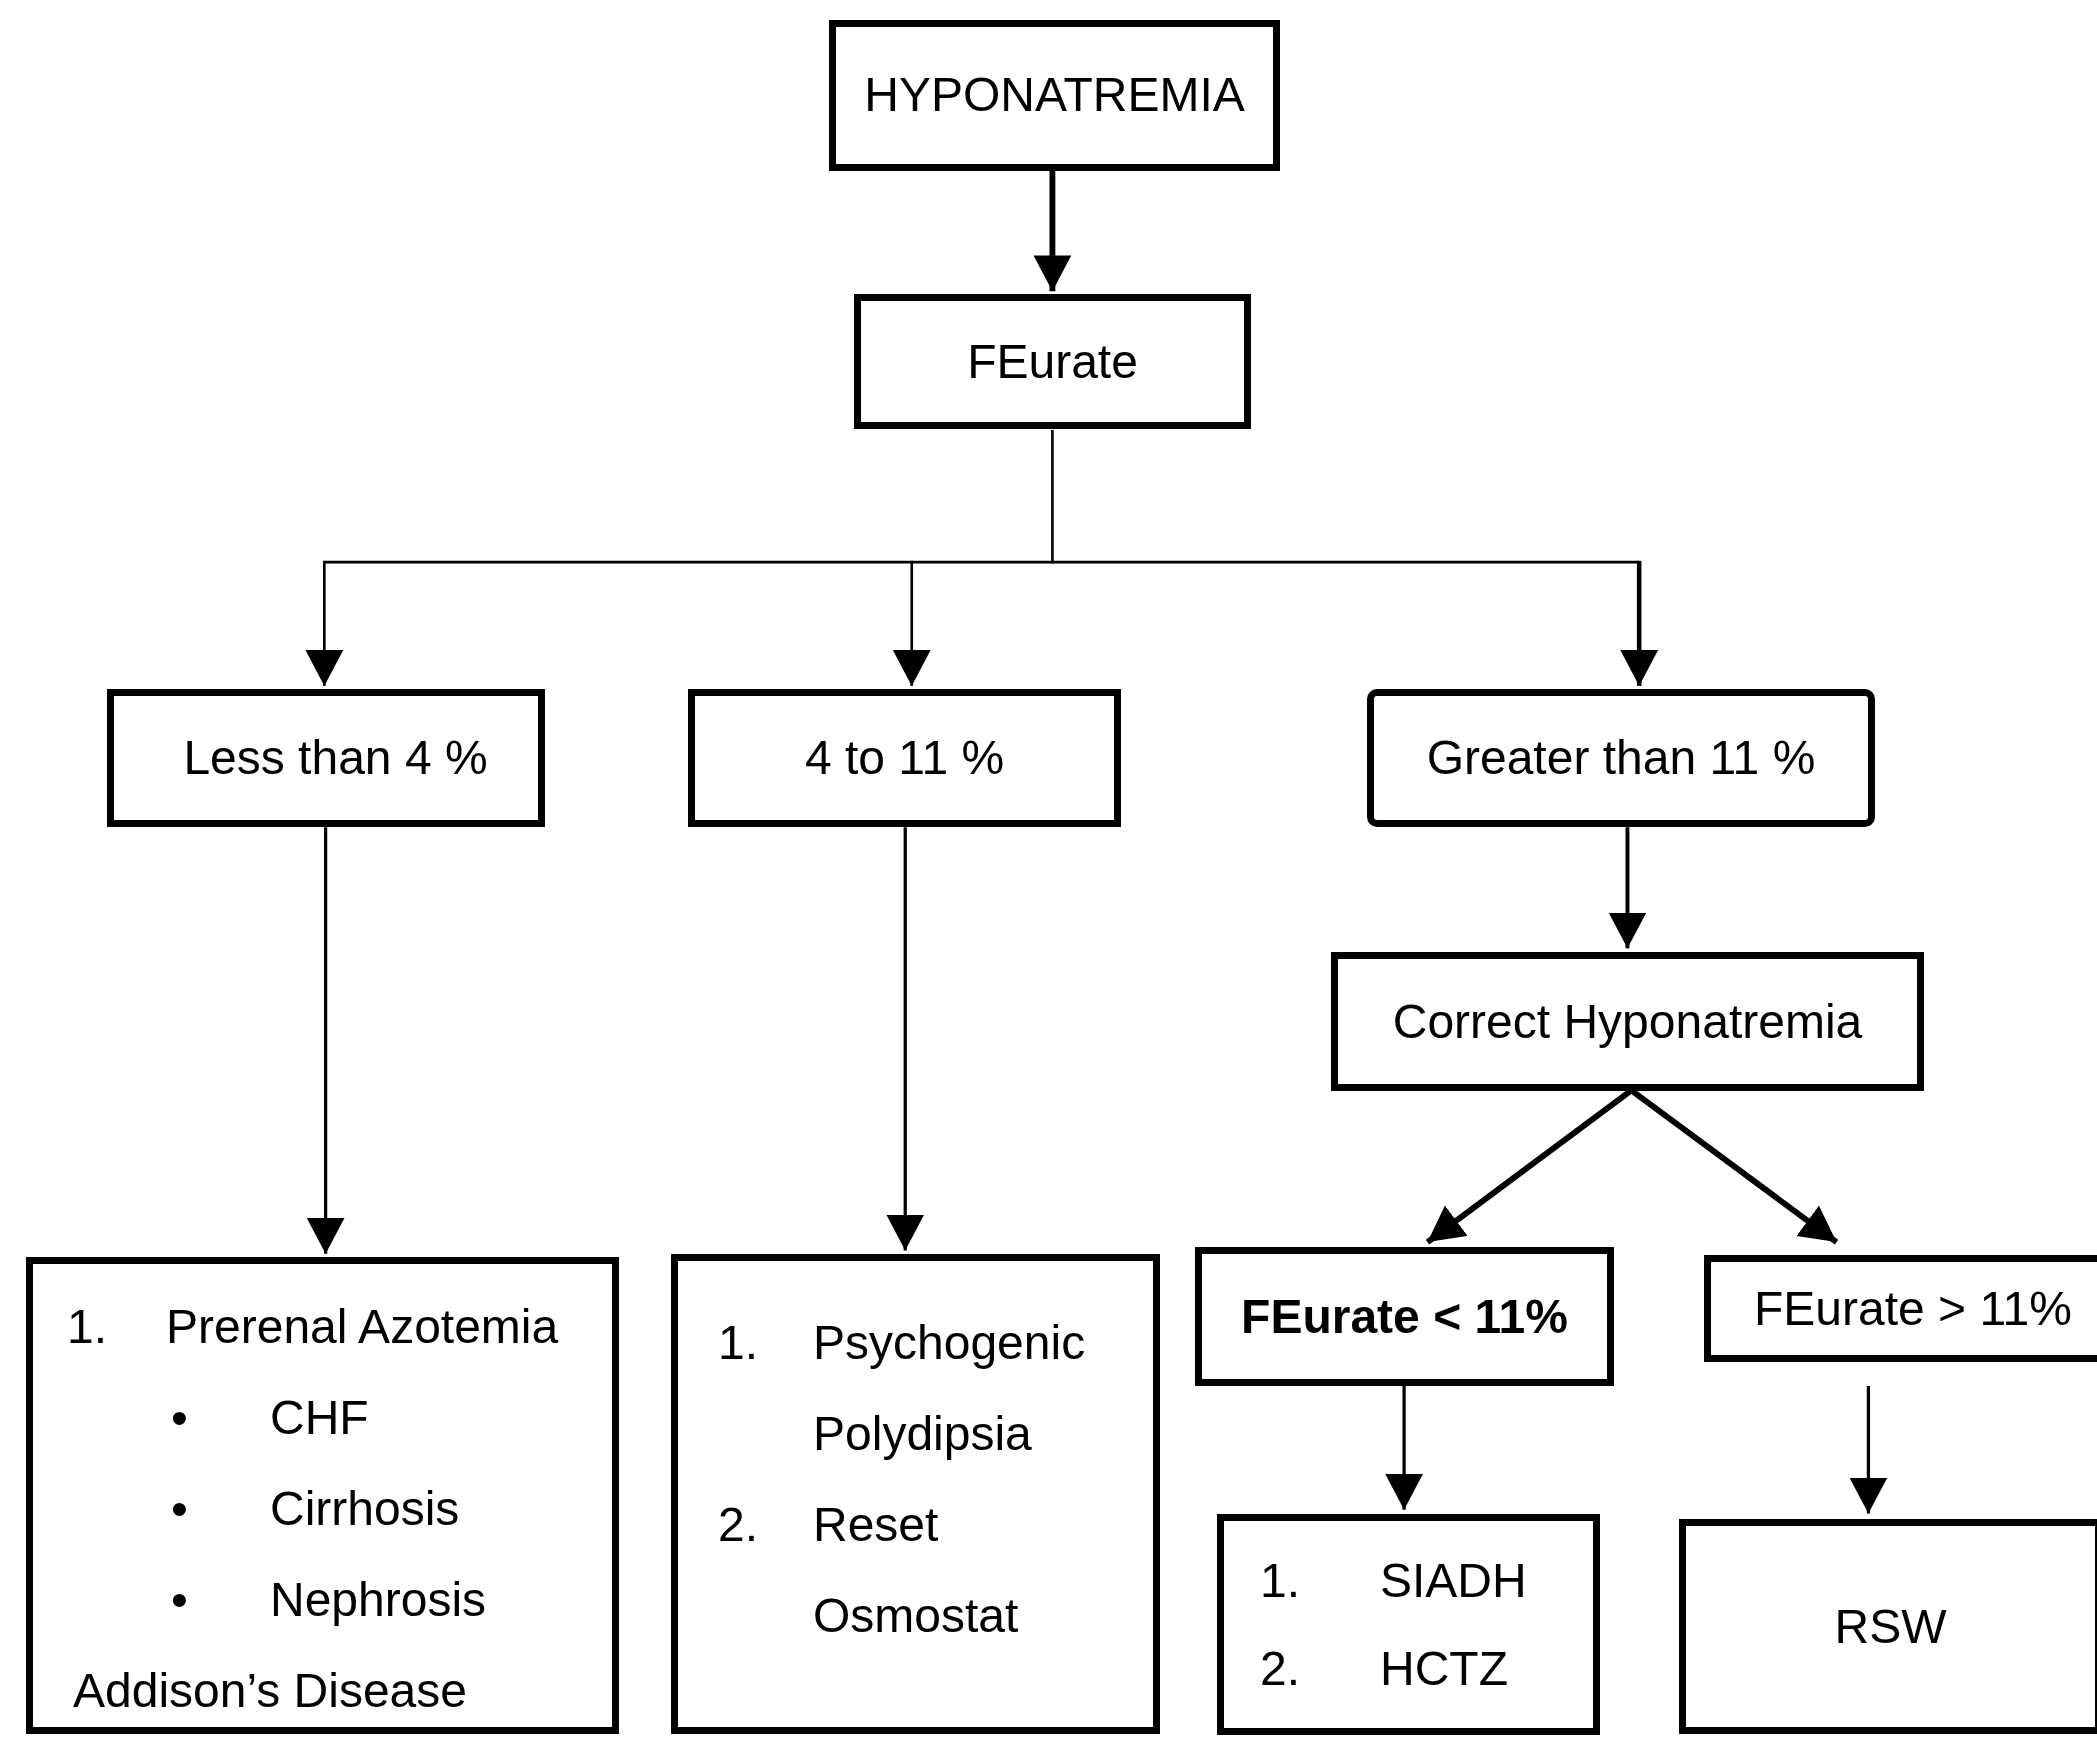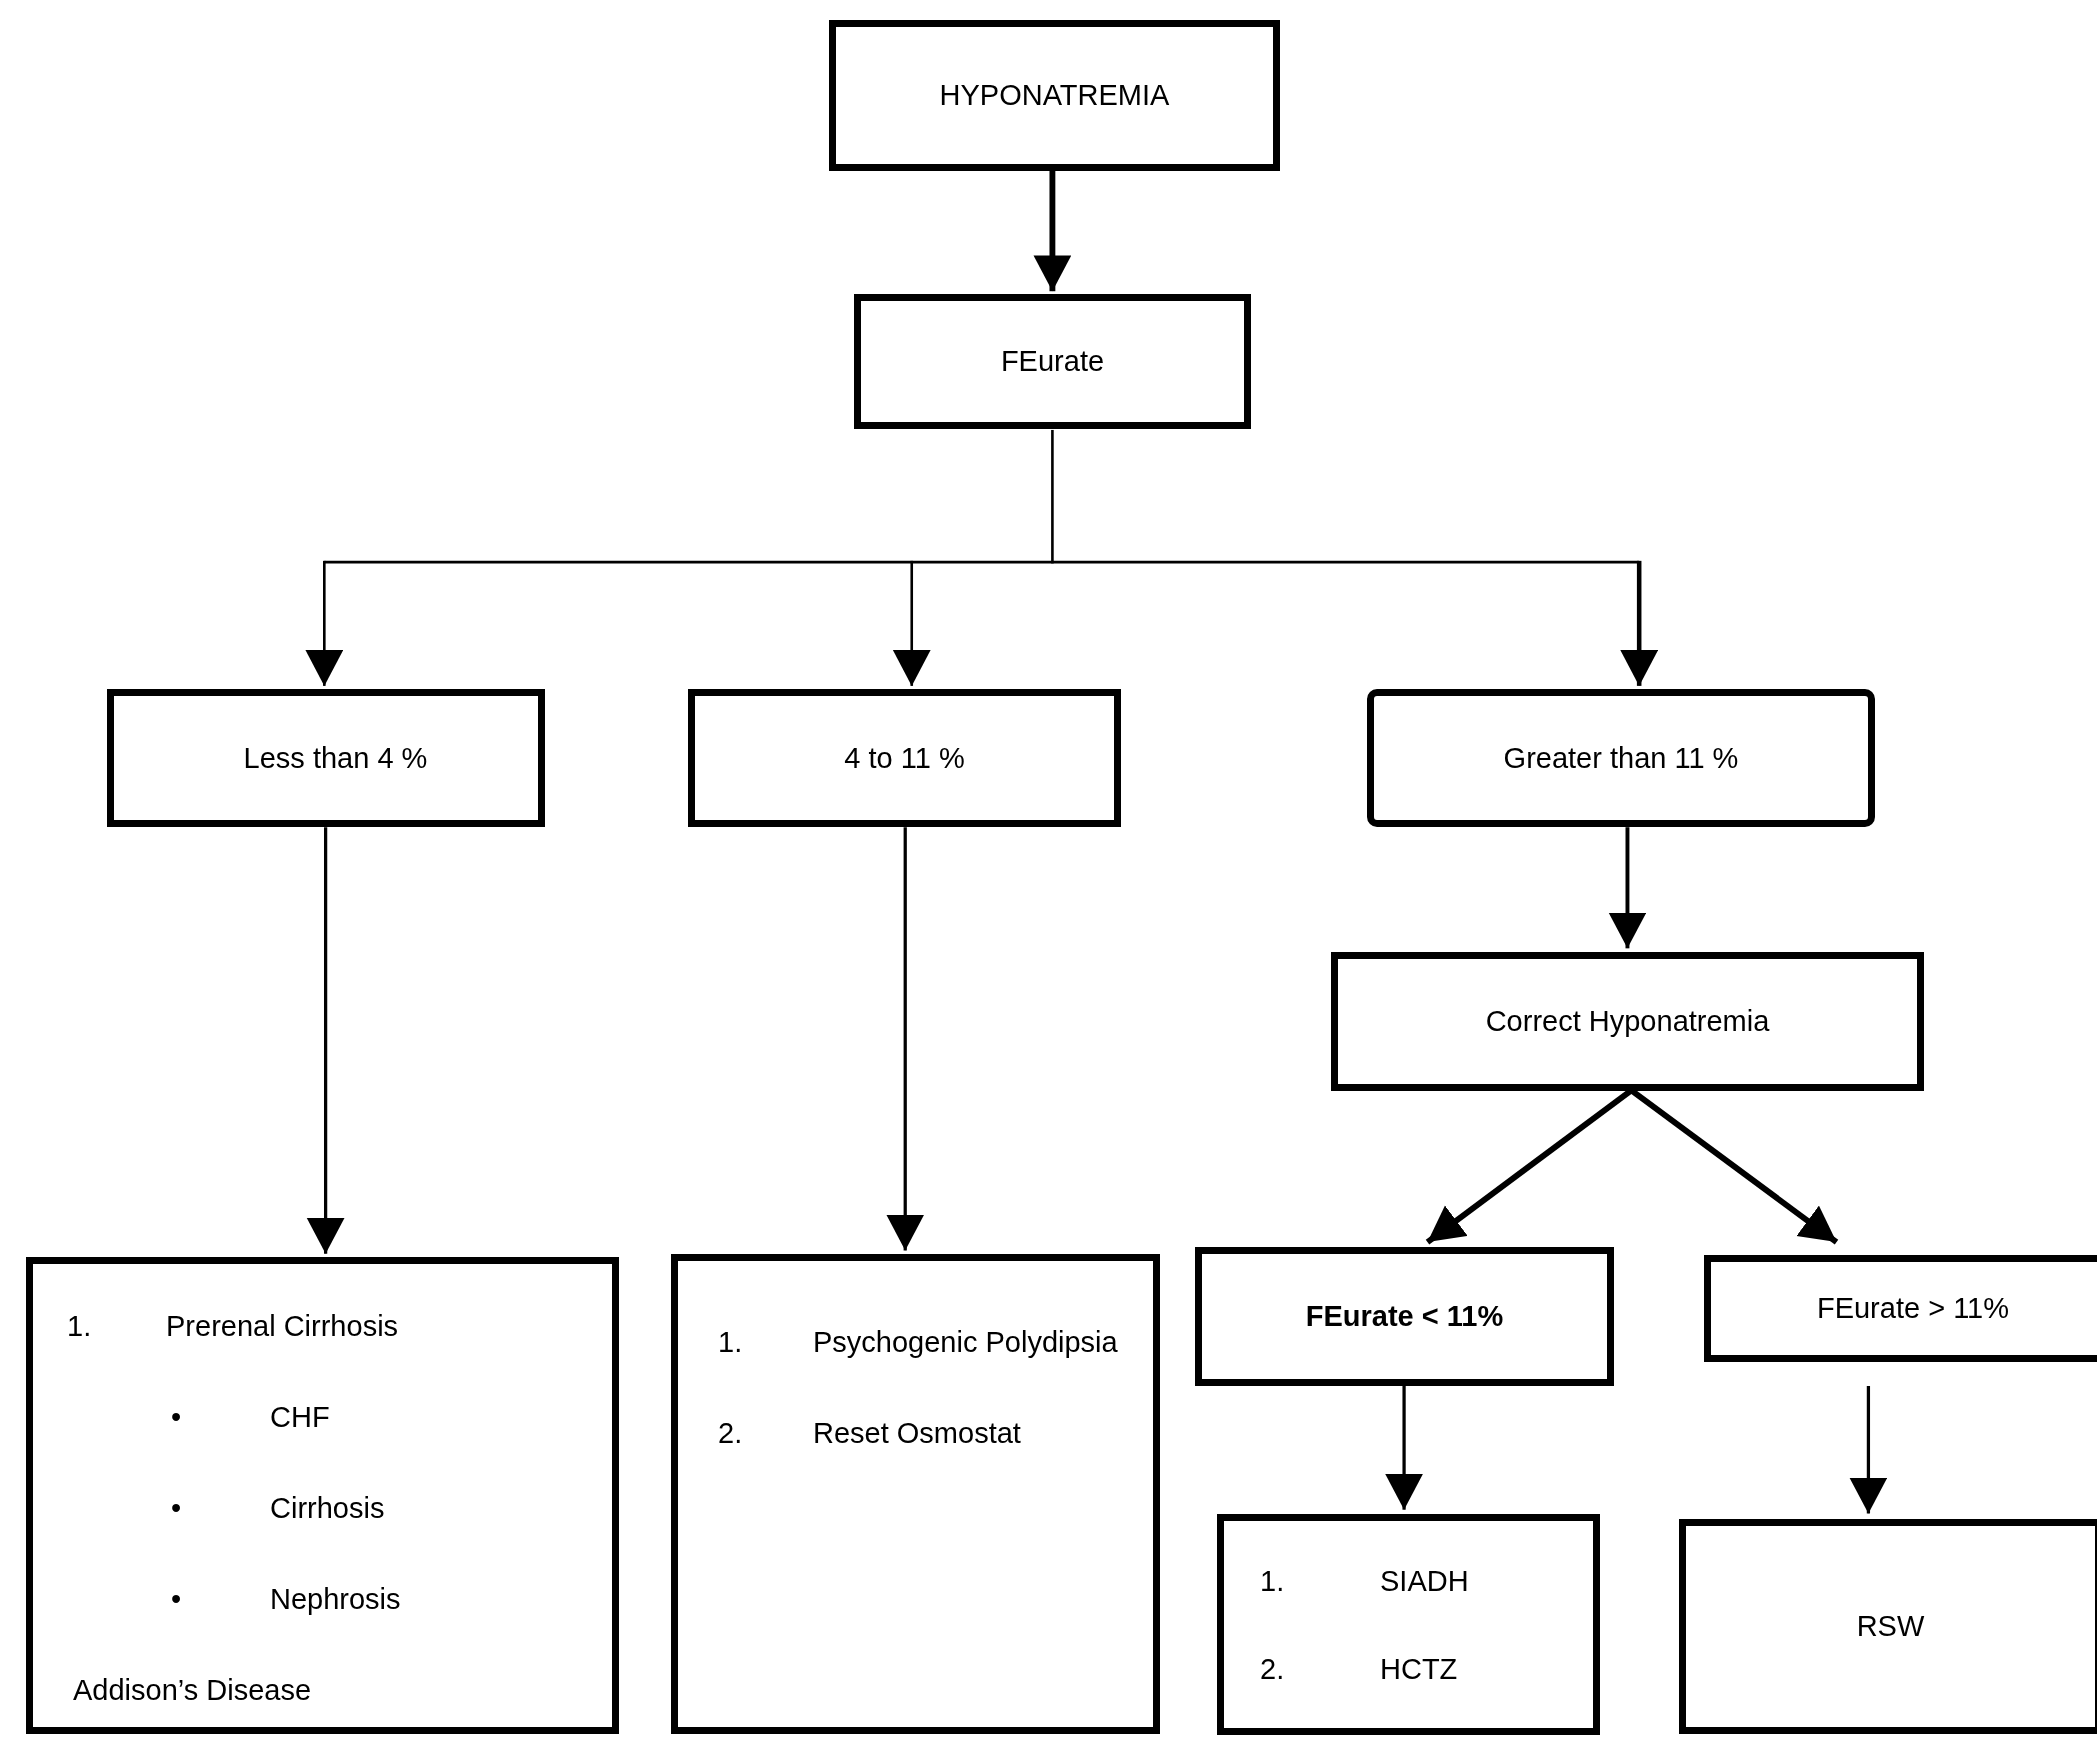--- a/index.html
+++ b/index.html
@@ -21,21 +21,21 @@
     left: 0;
     top: 0;
     z-index: 1;
   }
   .node {
     position: absolute;
     box-sizing: border-box;
     background: #ffffff;
     border: 7.8px solid #000000;
     z-index: 2;
-    font-size: 29px;
+    font-size: 48px;
     line-height: 1.2;
   }
   .label-node {
     display: flex;
     align-items: center;
     justify-content: center;
     text-align: center;
     white-space: pre;
   }
   .list-node { display: block; }
@@ -126,21 +126,21 @@
     <span>FEurate &lt; 11%</span>
   </div>
 
   <div class="node label-node" style="left:1704px; top:1247px; width:418px; height:107px;margin-top:8px;">
     <span>FEurate &gt; 11%</span>
   </div>
 
   <div class="node list-node list-a" style="left:26px; top:1257px; width:593px; height:477px;">
     <div class="row num">
       <span class="marker">1.</span>
-      <span class="txt">Prerenal Cirrhosis</span>
+      <span class="txt">Prerenal Azotemia</span>
     </div>
     <div class="row bullet">
       <span class="marker">•</span>
       <span class="txt">CHF</span>
     </div>
     <div class="row bullet">
       <span class="marker">•</span>
       <span class="txt">Cirrhosis</span>
     </div>
     <div class="row bullet">

